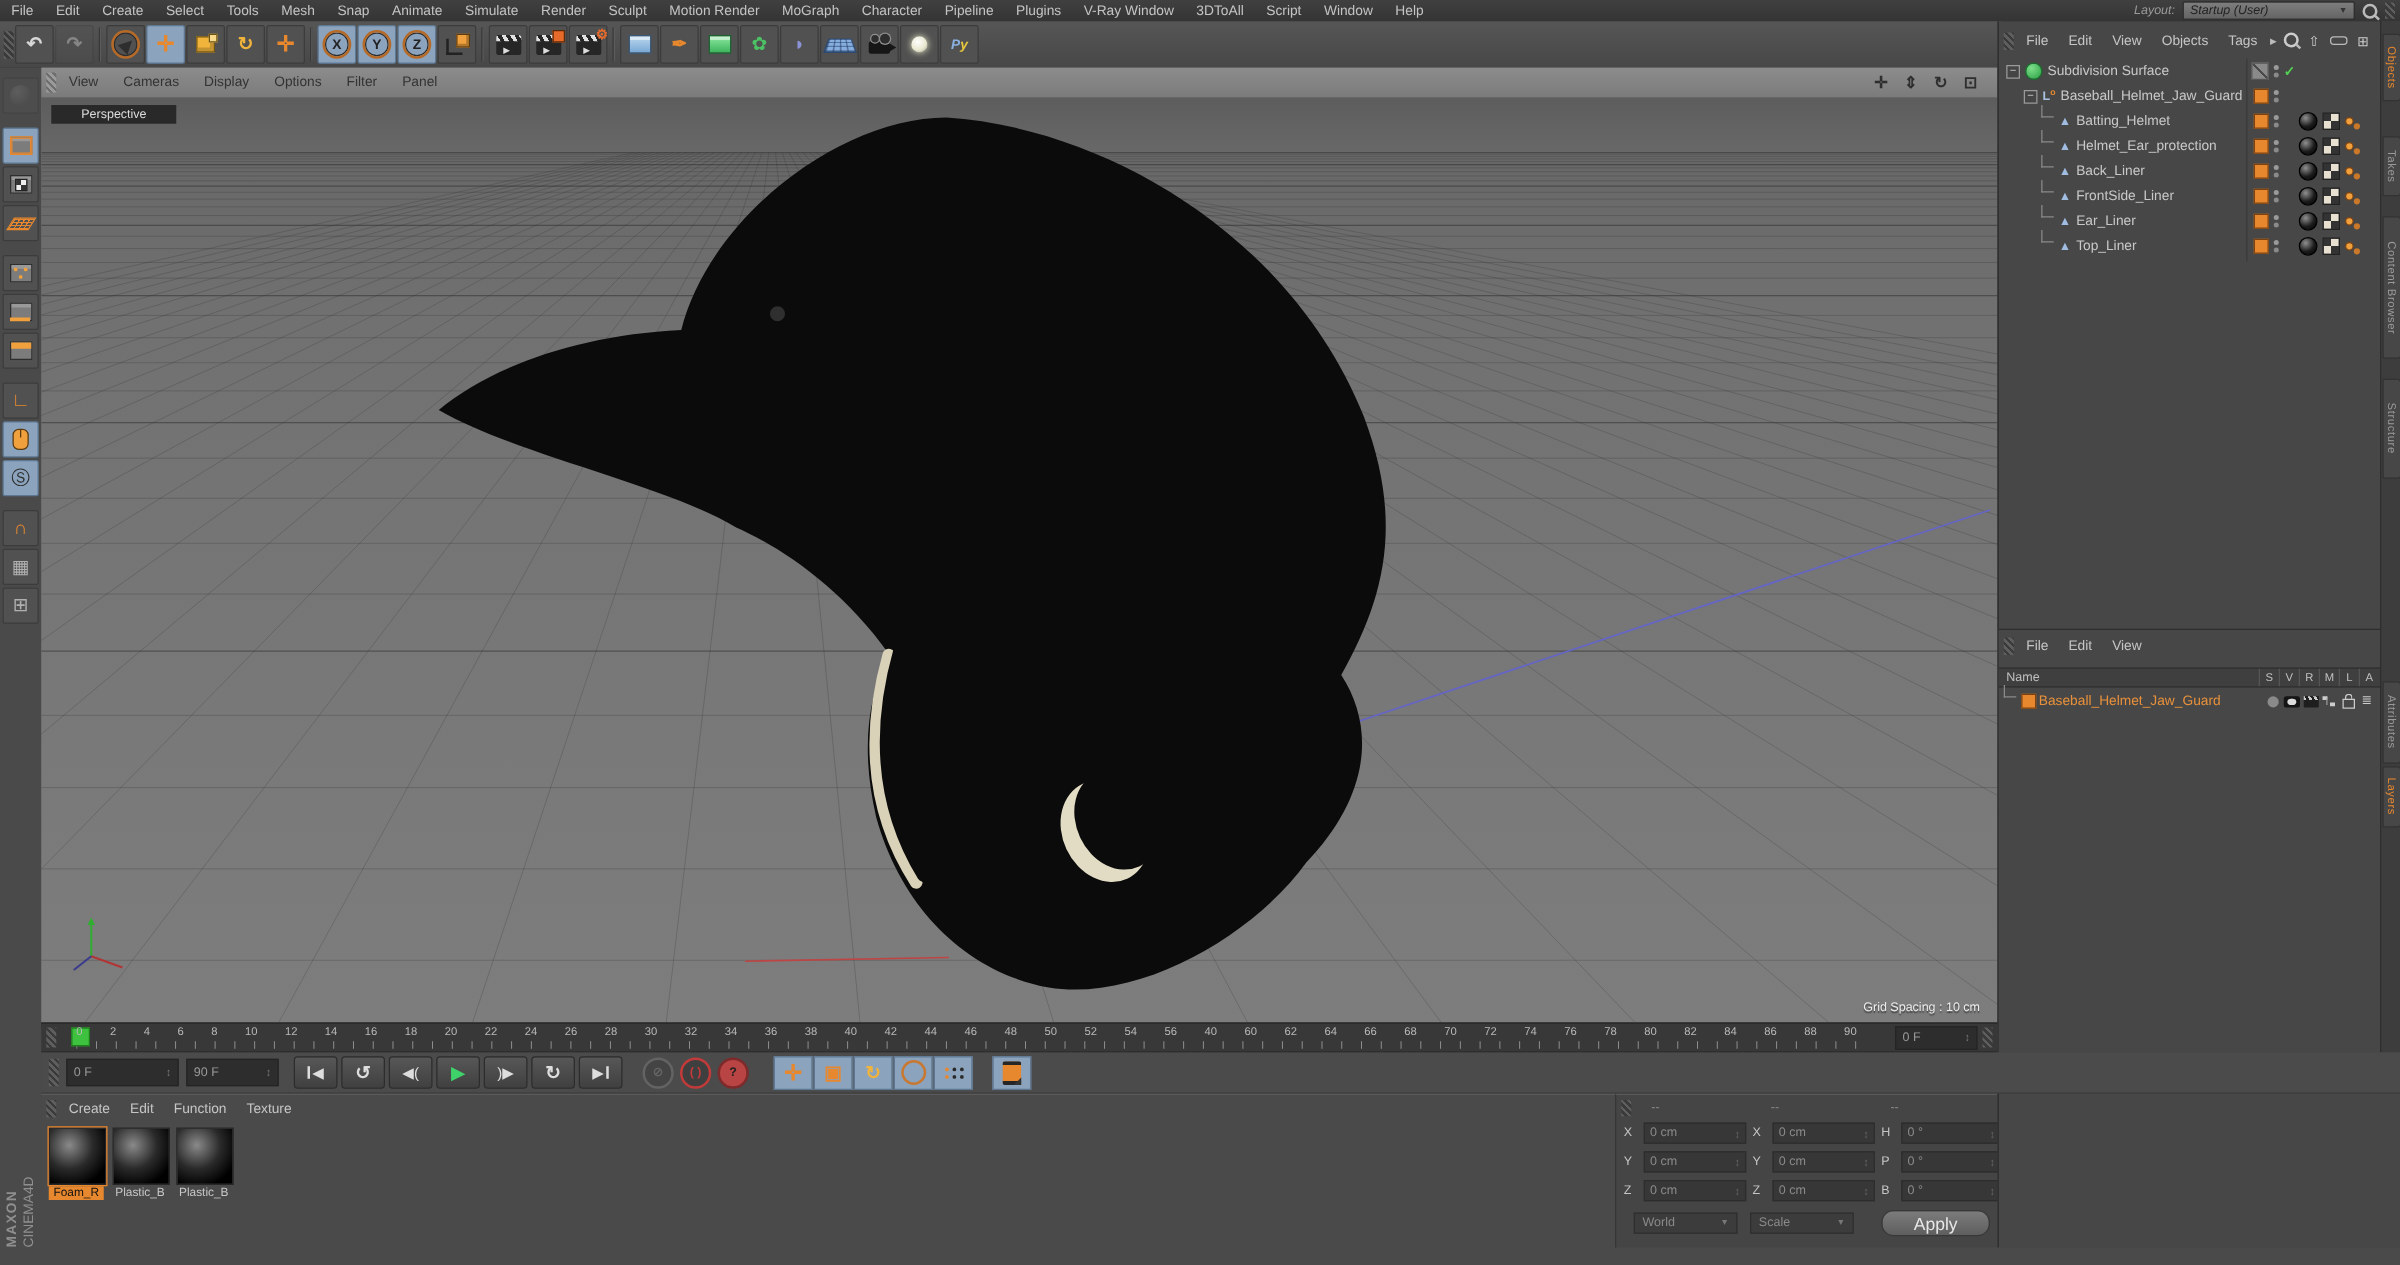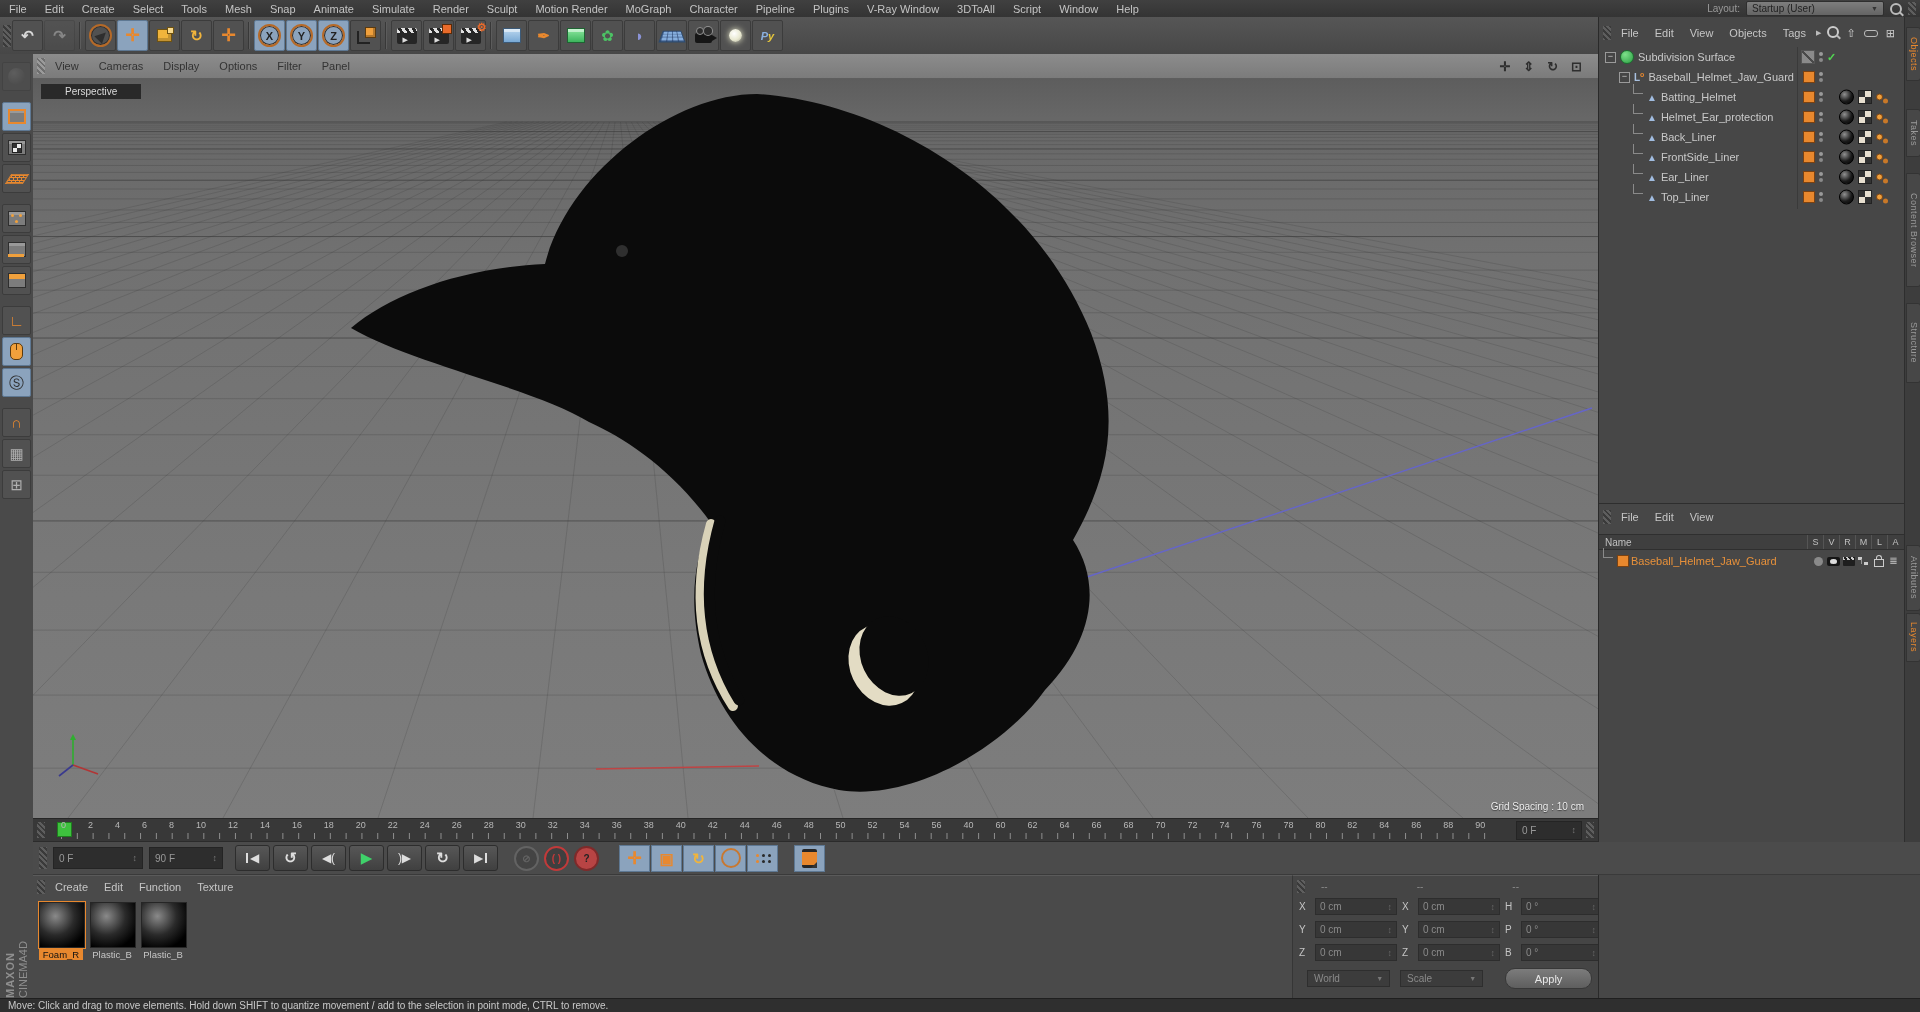--- a/index.html
+++ b/index.html
@@ -4,21 +4,21 @@
 <style>
   html,body{margin:0;padding:0;background:#222;}
   #app{position:relative;width:1920px;height:1012px;background:#4a4a4a;overflow:hidden;
        font-family:"Liberation Sans",sans-serif;-webkit-font-smoothing:antialiased;color:#c6c6c6;}
   .abs{position:absolute;}
   .gripv{width:8px;height:22px;background:repeating-linear-gradient(45deg,#5e5e5e 0 2px,#3a3a3a 2px 4px);flex:none;}
   
   #menubar{left:0;top:0;width:1920px;height:17px;background:linear-gradient(#404040,#343434);
            border-bottom:1px solid #282828;display:flex;align-items:center;font-size:11px;}
   .mb-item{padding:0 9px;color:#c4c4c4;cursor:default;}
-  #mb-right{margin-left:auto;display:flex;align-items:center;gap:6px;padding-right:4px;}
+  #mb-right{margin-left:auto;display:flex;align-items:center;gap:6px;padding-right:4px;font-style:italic;}
   #layout-label{color:#9a9a9a;font-size:10px;}
   #layout-dd{width:126px;height:13px;background:linear-gradient(#7e7e7e,#646464);border:1px solid #2f2f2f;
              border-radius:2px;color:#222;font-size:10px;display:flex;align-items:center;justify-content:space-between;padding:0 5px;}
   #layout-dd .arr{font-size:7px;color:#333;}
   .mag{width:8px;height:8px;border:2px solid #bbb;border-radius:50%;position:relative;display:inline-block;}
   .mag::after{content:"";position:absolute;width:5px;height:2px;background:#bbb;transform:rotate(45deg);right:-4px;bottom:-2px;}
   
   #toolbar{left:0;top:17px;width:1598px;height:37px;background:linear-gradient(#565656,#474747);
            border-bottom:1px solid #2c2c2c;display:flex;align-items:center;padding-left:3px;gap:1px;}
   .tbtn{width:29px;height:29px;background:#515151;border:1px solid #3c3c3c;border-radius:2px;
@@ -197,21 +197,21 @@
   #coordGrid{display:grid;grid-template-columns:11px 82px 11px 82px 11px 80px;gap:6px 5px;padding:4px 6px 0 6px;align-items:center;}
   .clabel{color:#c5c5c5;text-align:left;}
   .cfield{height:15px;background:#373737;border:1px solid #2d2d2d;color:#8a8a8a;display:flex;align-items:center;
           justify-content:space-between;padding:0 4px;}
   .cfield .spin{color:#666;font-size:9px;}
   #coord-bottom{display:flex;align-items:center;gap:10px;padding:7px 6px 0 14px;}
   .dd{width:84px;height:17px;background:#3c3c3c;border:1px solid #2e2e2e;color:#8a8a8a;display:flex;align-items:center;
       justify-content:space-between;padding:0 6px;box-sizing:border-box;gap:15px;}
   .dd .arr{font-size:7px;color:#777;}
   #applyBtn{margin-left:12px;width:86px;height:19px;border-radius:10px;background:linear-gradient(#7c7c7c,#5e5e5e);
-            border:1px solid #383838;color:#e8e8e8;font-size:11px;display:flex;align-items:center;justify-content:center;}
+            border:1px solid #383838;color:#e8e8e8;font-size:14px;display:flex;align-items:center;justify-content:center;}
   #rbfill{left:1598px;top:875px;width:322px;height:123px;background:#474747;border-left:1px solid #2a2a2a;}
   
   #statusbar{left:0;top:998px;width:1920px;height:14px;background:#2f2f2f;border-top:1px solid #1f1f1f;
              display:flex;align-items:center;font-size:10px;color:#c9c9c9;padding-left:8px;box-sizing:border-box;}
 </style>
 </head>
 <body>
 
 <div id="app">
 
@@ -876,16 +876,13 @@
       <div class="dd">
         <span>Scale</span>
         <span class="arr">▼</span>
       </div>
       <div id="applyBtn">Apply</div>
     </div>
   </div>
 
   <div id="rbfill" class="abs"></div>
 
-  <div id="statusbar" class="abs">
-    <span>Move: Click and drag to move elements. Hold down SHIFT to quantize movement / add to the selection in point mode, CTRL to remove.</span>
-  </div>
 </div>
 
 </body></html>

